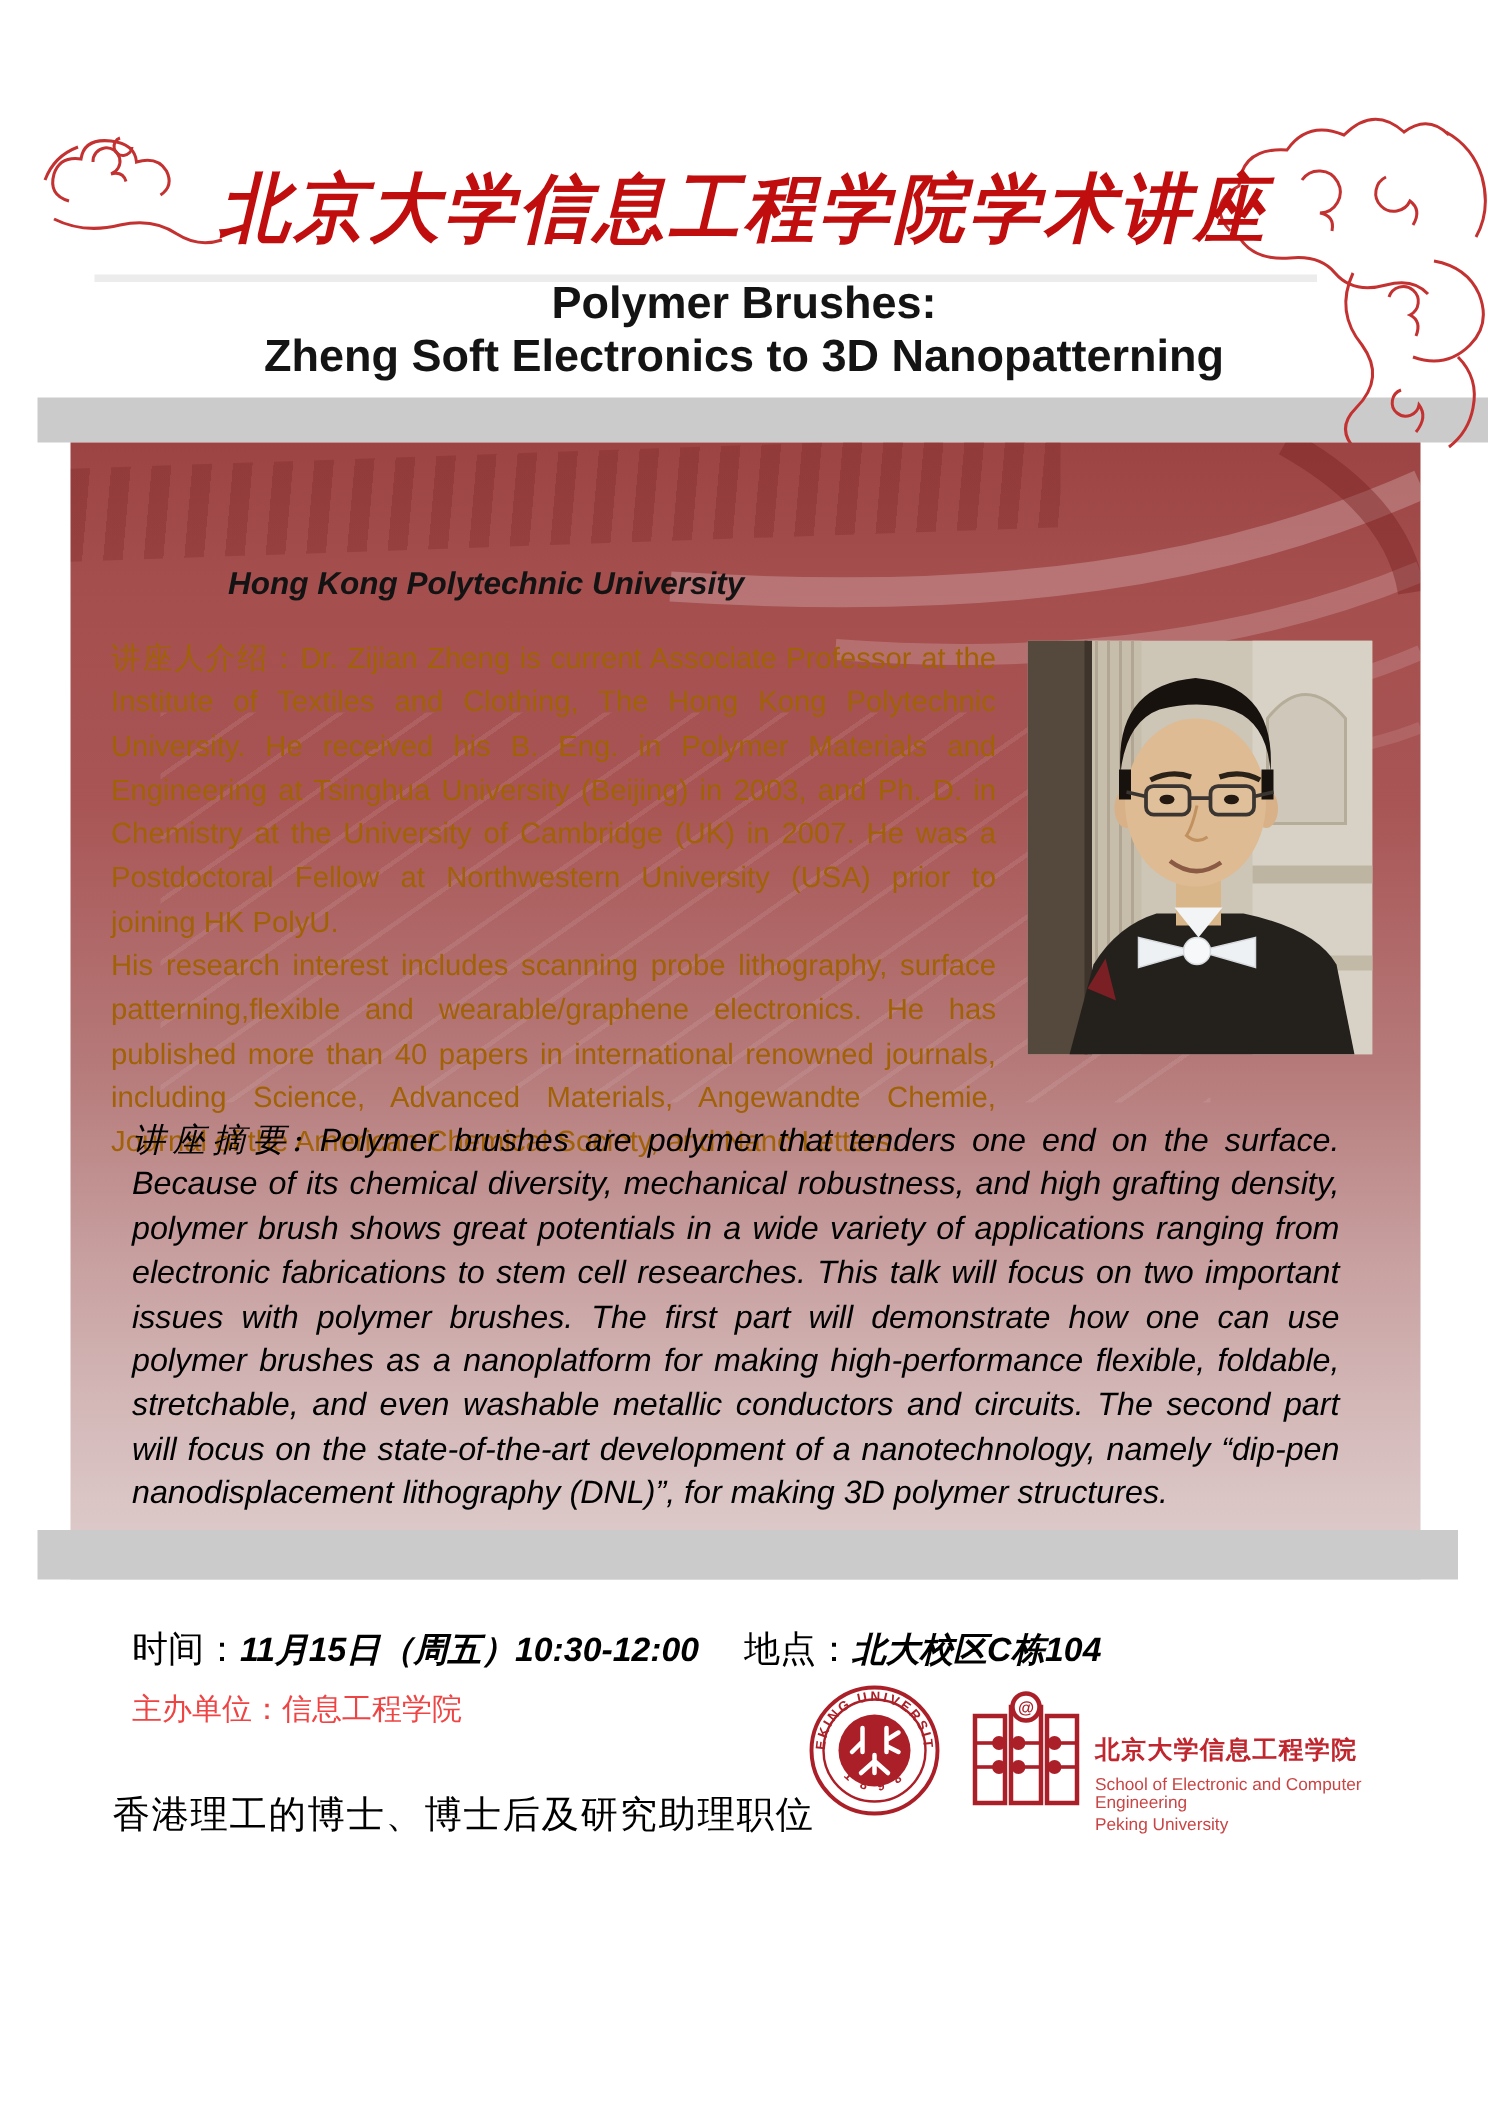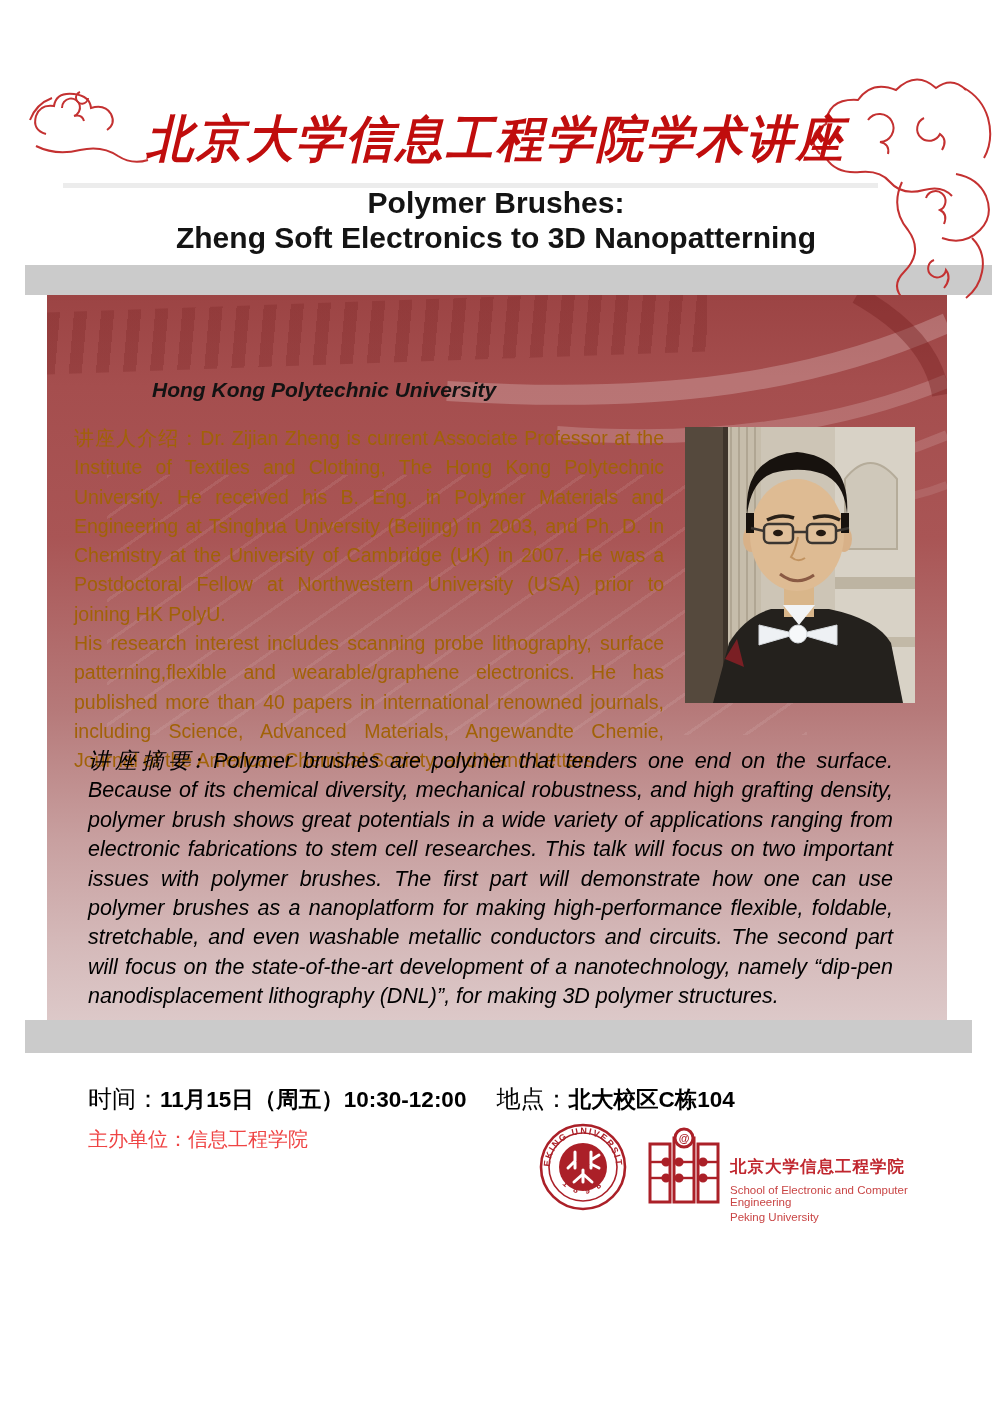--- a/index.html
+++ b/index.html
@@ -48,21 +48,21 @@
   .bio p{margin:0;}
   .bio .lbl{font-size:20px;}
   .photo{left:685px;top:427px;z-index:7;}
   .abstract{left:88px;top:746px;width:805px;z-index:7;color:#000000;
     font-size:21.5px;line-height:29.4px;text-align:justify;font-style:italic;}
   .abstract .lbl{font-size:22px;}
 
   
   .time-line{left:88px;top:1083px;font-size:23px;color:#000;z-index:7;white-space:nowrap;}
   .time-line .cn-serif{font-size:24px;}
-  .time-line .val{font-weight:bold;font-size:22.5px;}
+  .time-line .val{font-weight:bold;font-size:22.5px;font-style:italic;}
   .time-line .place-lbl{margin-left:30px;}
   .organizer{left:88px;top:1126px;font-size:20px;color:#ef4444;z-index:7;}
   .welcome1{left:75px;top:1160px;font-size:25px;color:#000;z-index:7;letter-spacing:1px;}
   .welcome2{left:75px;top:1193px;font-size:25px;color:#000;z-index:7;letter-spacing:1px;}
 
   .pku-seal{left:538px;top:1120px;z-index:7;}
   .school-logo{left:642px;top:1126px;z-index:7;}
   .school-text{left:730px;top:1156px;z-index:7;width:230px;}
   .school-text .cn{font-size:16.5px;font-weight:bold;color:#c0262e;letter-spacing:1px;}
   .school-text .en{font-size:11.5px;color:#c94545;margin-top:6px;}
@@ -168,20 +168,21 @@
 
   <div class="abs abstract">
     <span class="cn-serif lbl">讲座摘要:</span>
     <span>Polymer brushes are polymer that tenders one end on the surface. Because of its chemical diversity, mechanical robustness, and high grafting density, polymer brush shows great potentials in a wide variety of applications ranging from electronic fabrications to stem cell researches. This talk will focus on two important issues with polymer brushes. The first part will demonstrate how one can use polymer brushes as a nanoplatform for making high-performance flexible, foldable, stretchable, and even washable metallic conductors and circuits. The second part will focus on the state-of-the-art development of a nanotechnology, namely “dip-pen nanodisplacement lithography (DNL)”, for making 3D polymer structures.</span>
   </div>
 
   <div class="abs time-line">
     <span class="cn-serif">时间：</span><span class="val">11月15日（周五）10:30-12:00</span><span class="cn-serif place-lbl">地点：</span><span class="val">北大校区C栋104</span>
   </div>
   <div class="abs organizer cn-serif">主办单位：信息工程学院</div>
+  <div class="abs welcome2 cn-serif">香港理工的博士、博士后及研究助理职位</div>
 
   <svg class="abs pku-seal" width="90" height="94" viewBox="0 0 90 94">
     <circle cx="45" cy="47" r="42" fill="none" stroke="#ab2028" stroke-width="2.6"></circle>
     <circle cx="45" cy="47" r="34" fill="none" stroke="#ab2028" stroke-width="1.6"></circle>
     <defs>
       <path id="arcT" d="M 12,47 A 33,33 0 1 1 78,47"></path>
       <path id="arcB" d="M 20,57 A 27,27 0 0 0 70,57"></path>
     </defs>
     <text font-size="9" font-weight="bold" fill="#ab2028" letter-spacing="1.6" font-family="Liberation Sans, sans-serif">
       <textPath href="#arcT" startOffset="50%" text-anchor="middle">PEKING UNIVERSITY</textPath>

